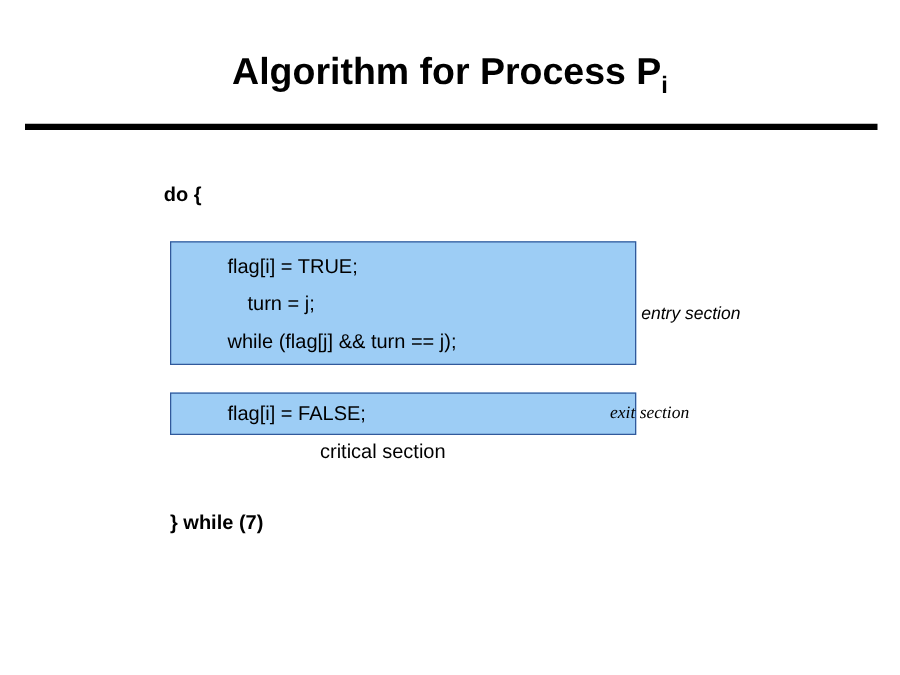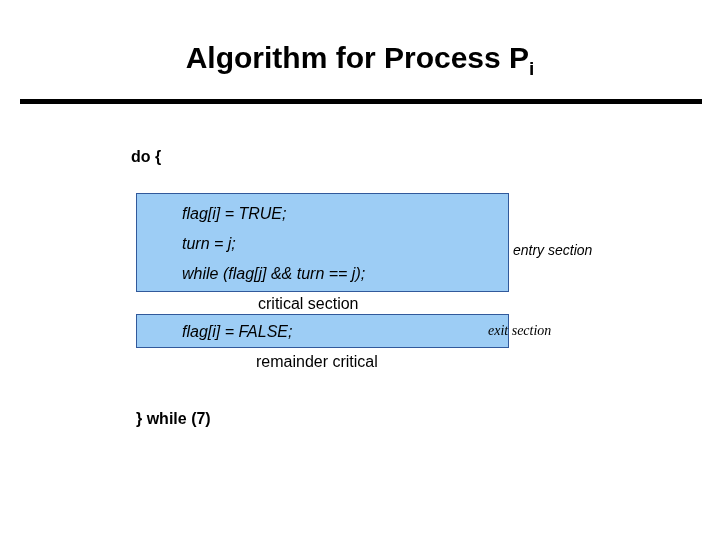--- a/index.html
+++ b/index.html
@@ -71,21 +71,20 @@
     left: 136px;
     top: 409px;
   }
 
   
   .code-box {
     position: absolute;
     background: #9dcdf5;
     border: 1px solid #31599b;
     box-sizing: border-box;
-    font-style: italic;
   }
   #entry-box {
     left: 136px;
     top: 193px;
     width: 373px;
     height: 99px;
   }
   #exit-box {
     left: 136px;
     top: 314px;
@@ -95,21 +94,21 @@
 
   .code-line {
     position: absolute;
     left: 45px;
     font-size: 16px;
     white-space: nowrap;
     line-height: 20px;
     color: #000000;
   }
   #entry-box .code-line:nth-of-type(1) { top: 10px; }
-  #entry-box .code-line:nth-of-type(2) { top: 40px; }
+  #entry-box .code-line:nth-of-type(2) { top: 40px; margin-left: 16px; }
   #entry-box .code-line:nth-of-type(3) { top: 70px; text-align: right; }
   #exit-box  .code-line               { top: 7px; }
 
   
   .section-label {
     position: absolute;
     font-size: 16px;
     white-space: nowrap;
     line-height: 20px;
     color: #000000;
@@ -164,27 +163,26 @@
   <div class="body-text" id="do-open">do {</div>
 
   <div class="code-box" id="entry-box">
     <div class="code-line">flag[i] = TRUE;</div>
     <div class="code-line">turn = j;</div>
     <div class="code-line">while (flag[j] &amp;&amp; turn == j);</div>
   </div>
 
   <div class="annotation" id="entry-annotation">entry section</div>
 
-  <div class="section-label" id="critical-section-label">critical section</div>
 
   <div class="code-box" id="exit-box">
     <div class="code-line">flag[i] = FALSE;</div>
   </div>
 
   <div class="annotation" id="exit-annotation">exit section</div>
 
-  <div class="section-label" id="remainder-section-label">remainder critical</div>
+  <div class="section-label" id="remainder-section-label">critical section</div>
 
   <div class="body-text" id="while-close">}  while (7)</div>
 
   <div id="page-number">19</div>
 
 </div>
 
 </body></html>

